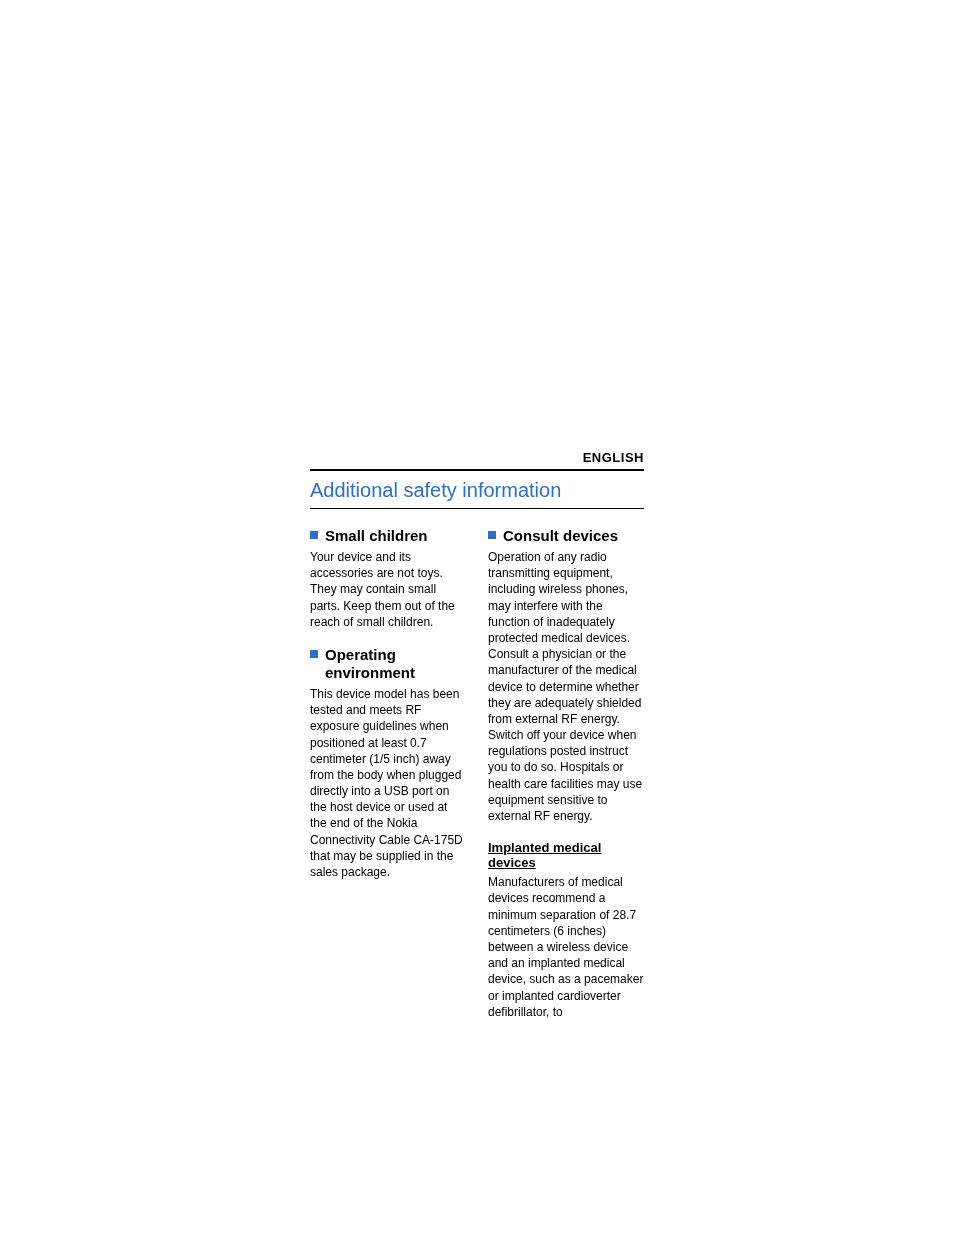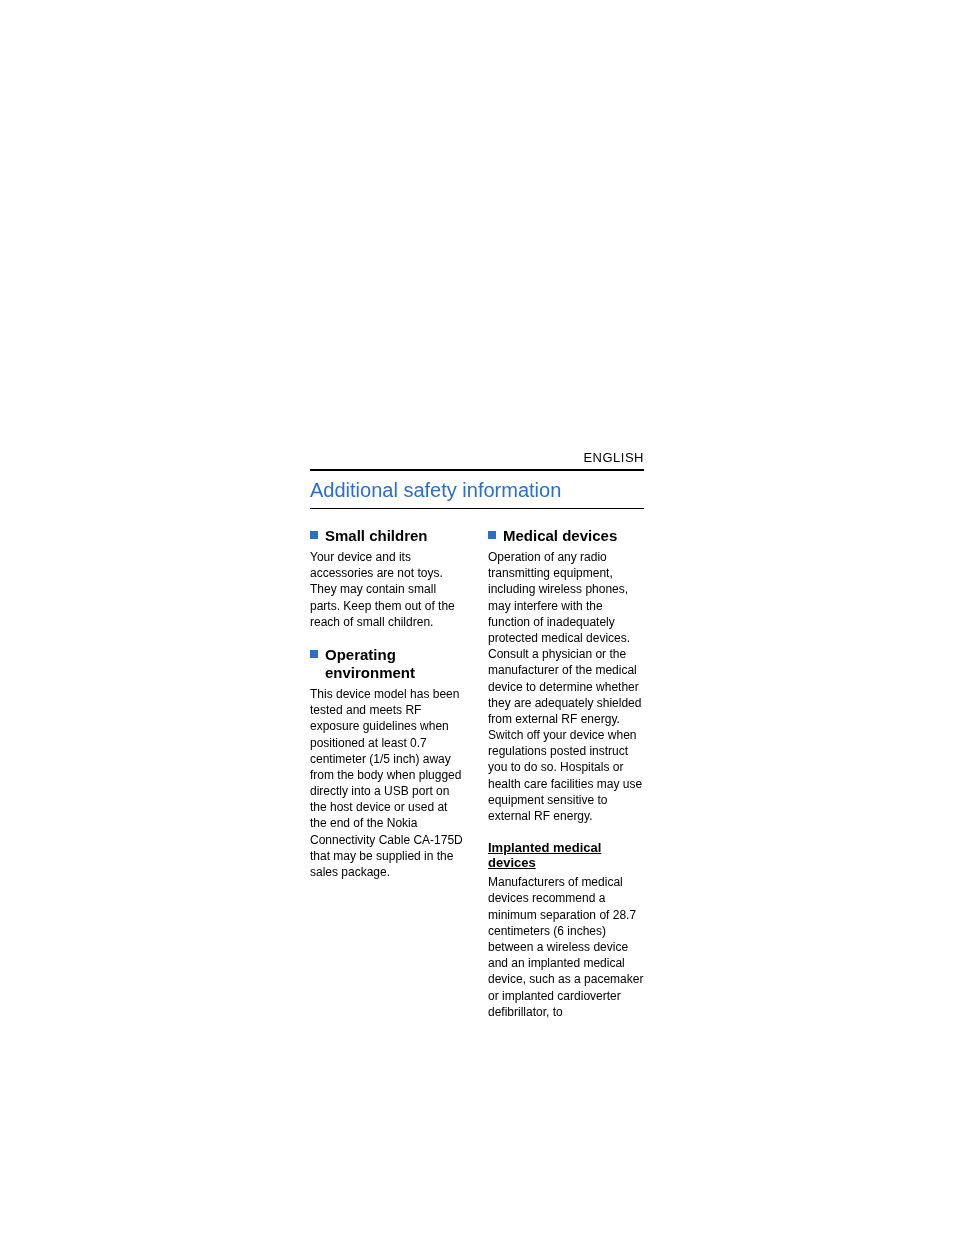--- a/index.html
+++ b/index.html
@@ -8,21 +8,21 @@
     background: #fff;
     font-family: Arial, Helvetica, sans-serif;
     width: 954px;
   }
   .page {
     padding: 450px 310px 0 310px;
     box-sizing: border-box;
   }
   .lang-header {
     text-align: right;
-    font-weight: normal;
+    font-weight: bold;
     font-size: 13px;
     letter-spacing: 0.5px;
     padding-bottom: 4px;
     border-bottom: 2px solid #000;
     margin-bottom: 6px;
   }
   .page-title {
     color: #2a6fc9;
     font-weight: normal;
     font-size: 20px;
@@ -96,21 +96,21 @@
         <span class="section-heading-text">Operating environment</span>
       </div>
       <p class="body-text">This device model has been tested and meets RF exposure guidelines when positioned at least 0.7 centimeter (1/5 inch) away from the body when plugged directly into a USB port on the host device or used at the end of the Nokia Connectivity Cable CA-175D that may be supplied in the sales package.</p>
 
     </div>
 
     <div class="col">
 
       <div class="section-heading">
         <span class="bullet"></span>
-        <span class="section-heading-text">Medical devices</span>
+        <span class="section-heading-text">Consult devices</span>
       </div>
       <p class="body-text">Operation of any radio transmitting equipment, including wireless phones, may interfere with the function of inadequately protected medical devices. Consult a physician or the manufacturer of the medical device to determine whether they are adequately shielded from external RF energy. Switch off your device when regulations posted instruct you to do so. Hospitals or health care facilities may use equipment sensitive to external RF energy.</p>
 
       <div class="sub-heading">Implanted medical devices</div>
       <p class="body-text">Manufacturers of medical devices recommend a minimum separation of 28.7 centimeters (6 inches) between a wireless device and an implanted medical device, such as a pacemaker or implanted cardioverter defibrillator, to</p>
 
     </div>
 
   </div>
 

